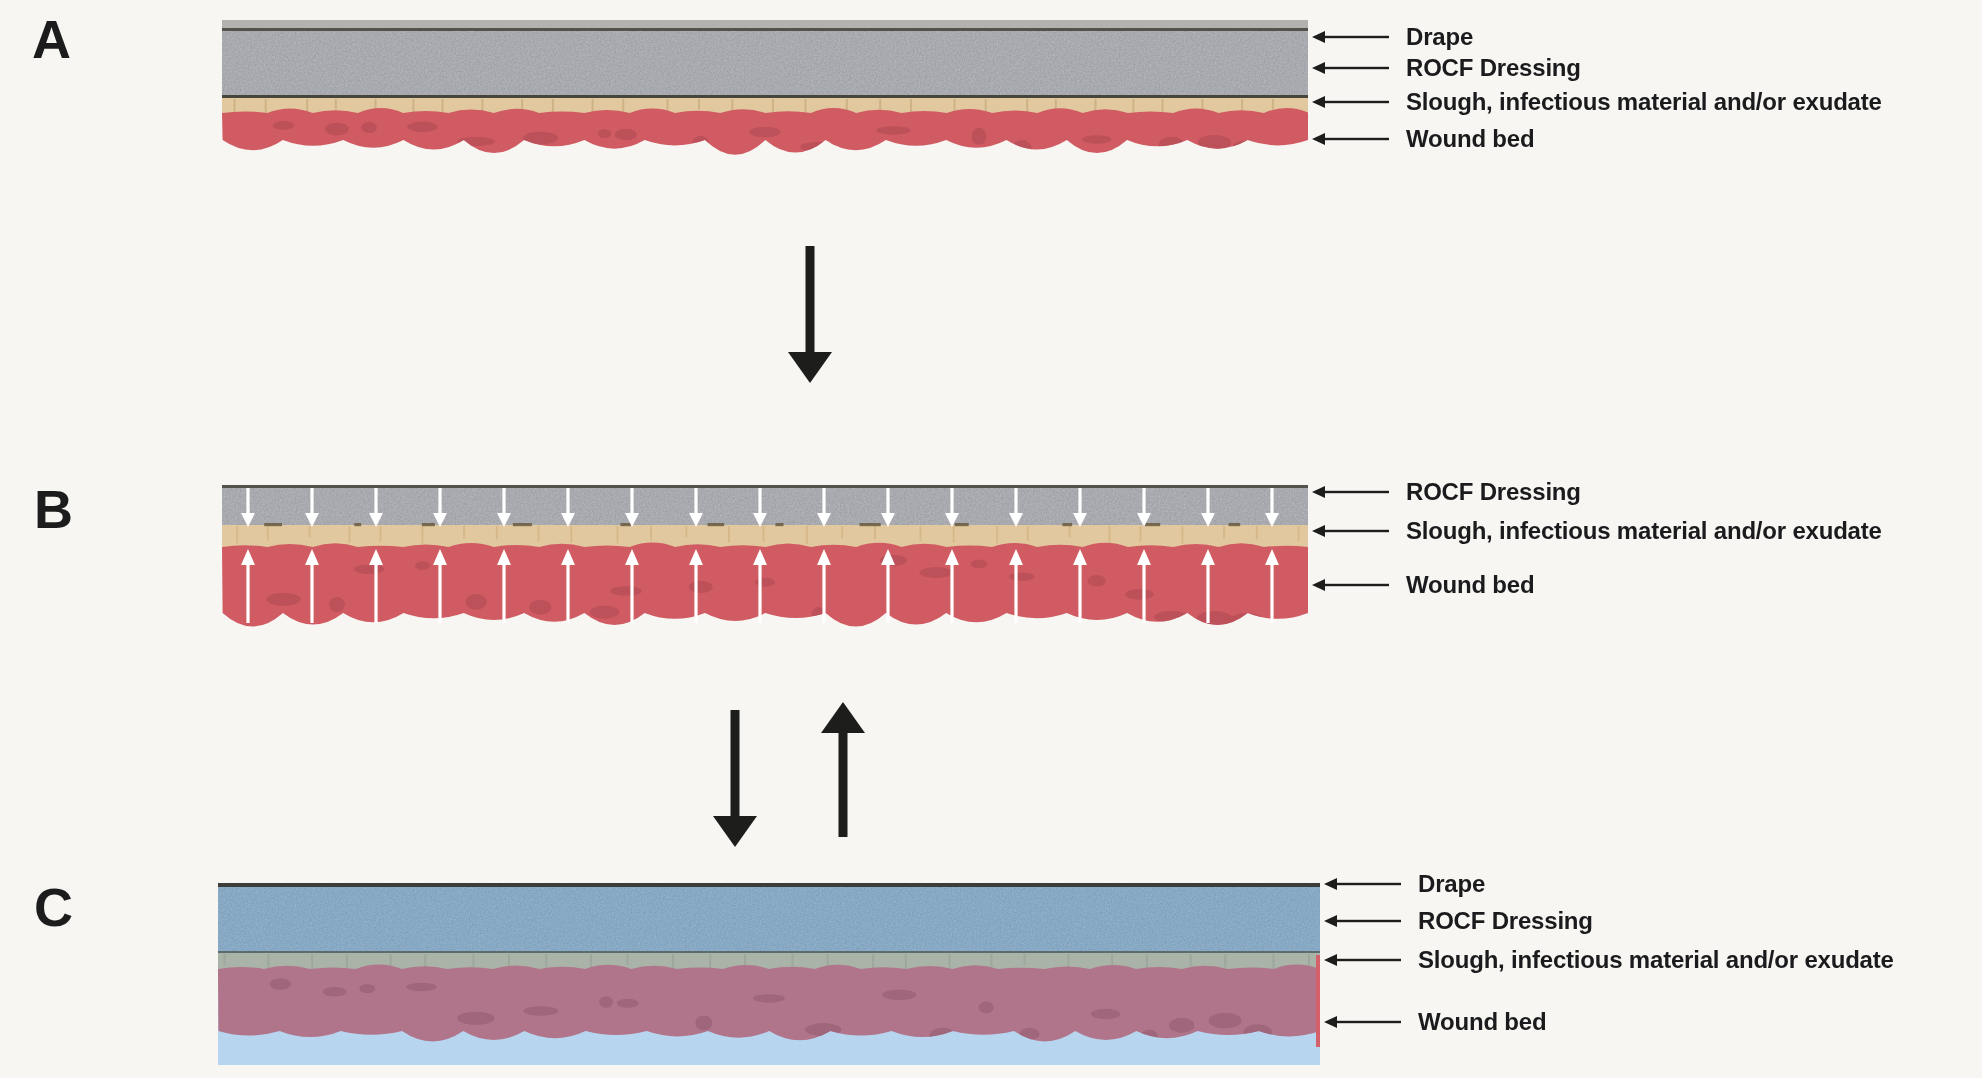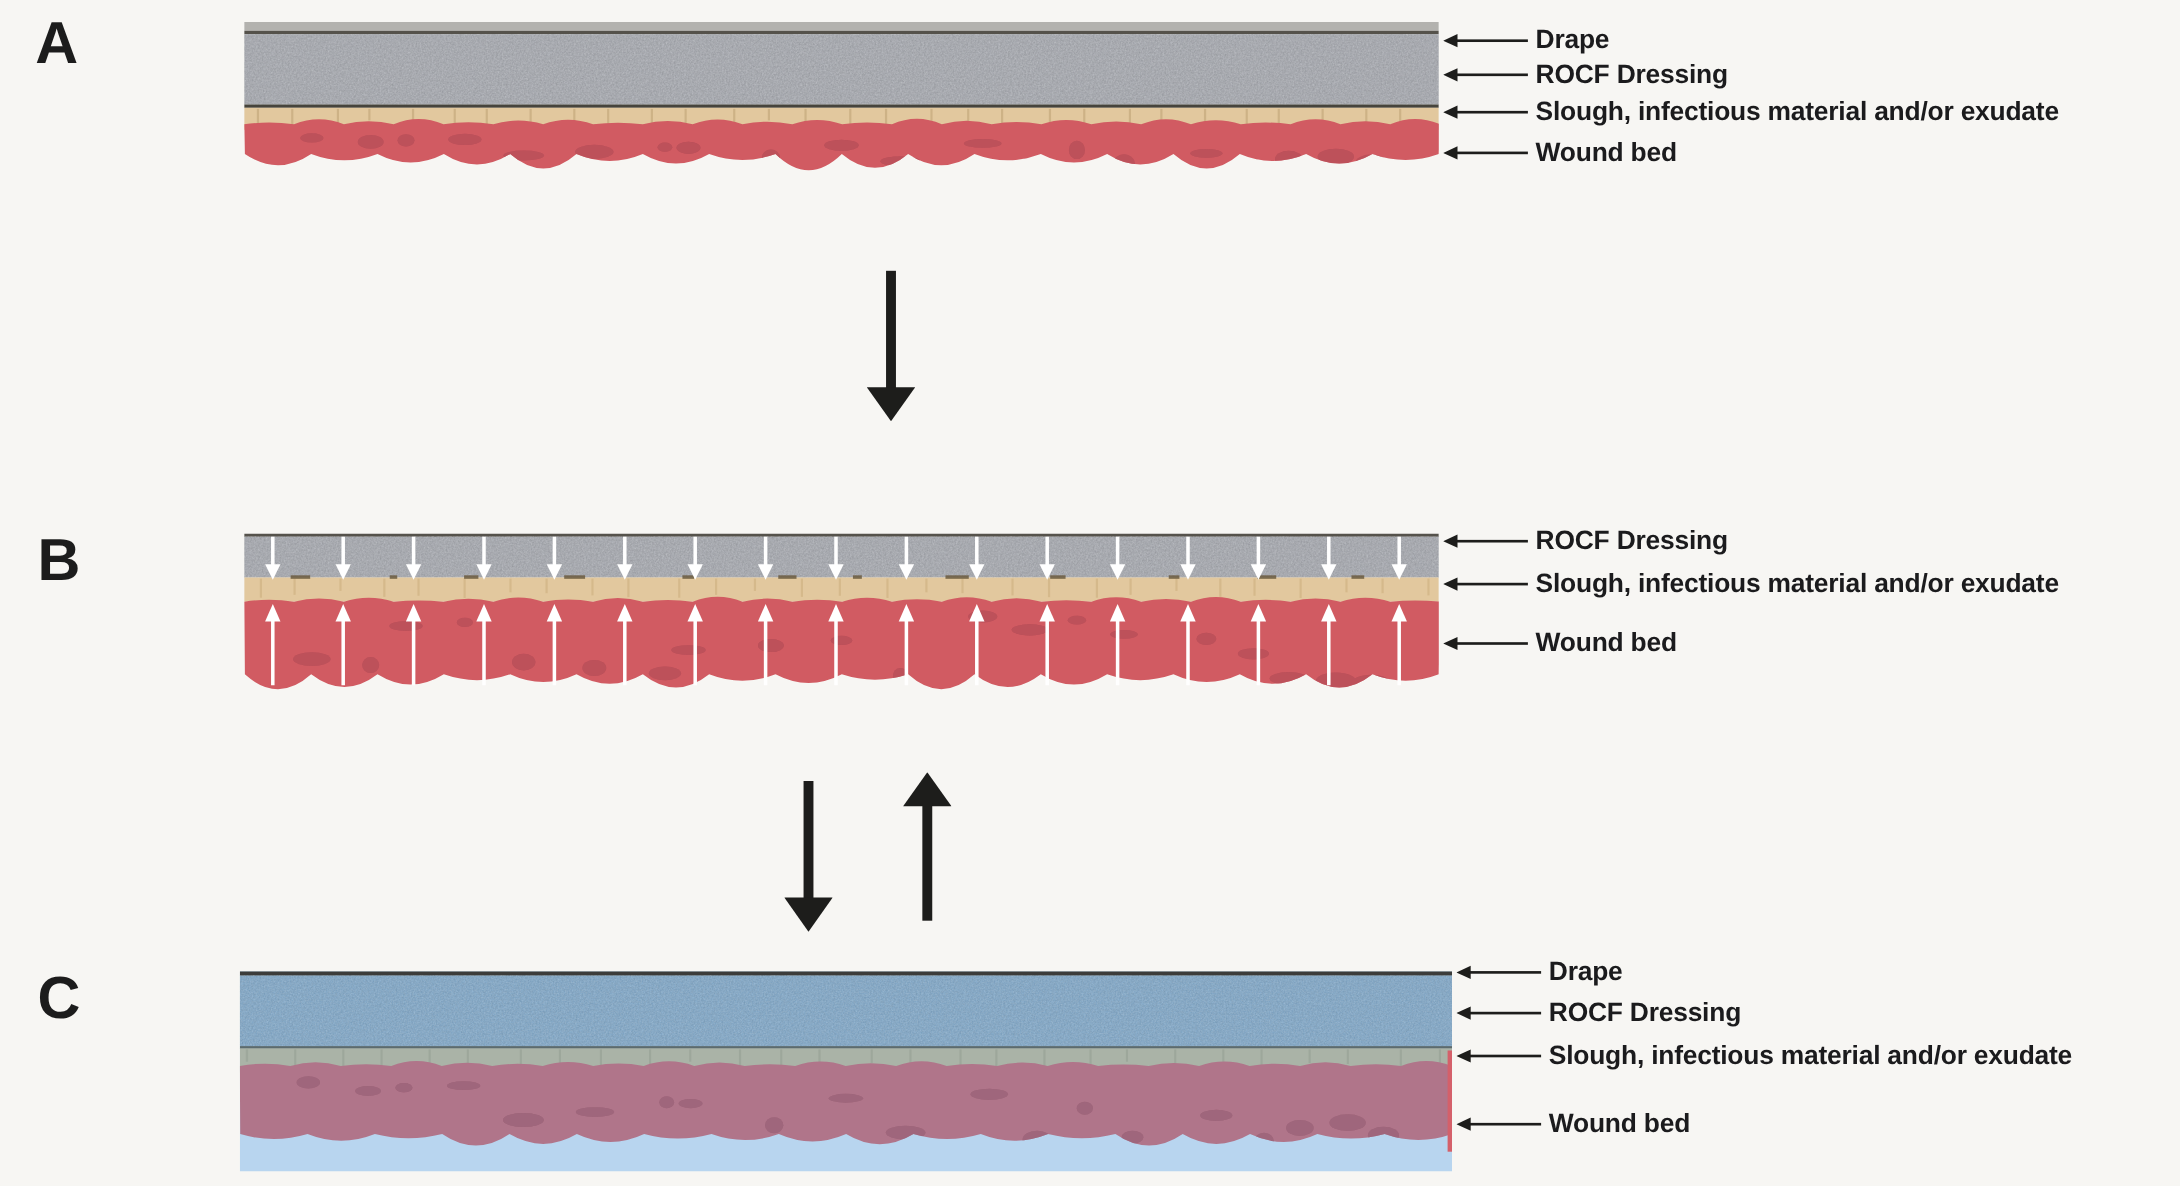--- a/index.html
+++ b/index.html
@@ -13,21 +13,21 @@
     font-size:54px;font-weight:700;color:#1c1c1c;line-height:1;
     letter-spacing:0;
   }
   .ann-row{
     position:absolute;height:26px;display:flex;align-items:center;
     color:#1d1d1b;
   }
   .ann-row .ann-arrow{flex:0 0 auto;display:block;}
   .ann-label{
     font-size:24px;font-weight:700;color:#1b1b1d;white-space:nowrap;
-    margin-left:6px;letter-spacing:-0.2px;
+    margin-left:16px;letter-spacing:-0.2px;
   }
   svg{display:block;}
 </style>
 </head>
 <body>
 
 <svg width="0" height="0" style="position:absolute" aria-hidden="true">
   <defs>
     <filter id="spkD" x="0" y="0" width="100%" height="100%">
       <feTurbulence type="fractalNoise" baseFrequency="0.55" numOctaves="2" stitchTiles="stitch"></feTurbulence>

